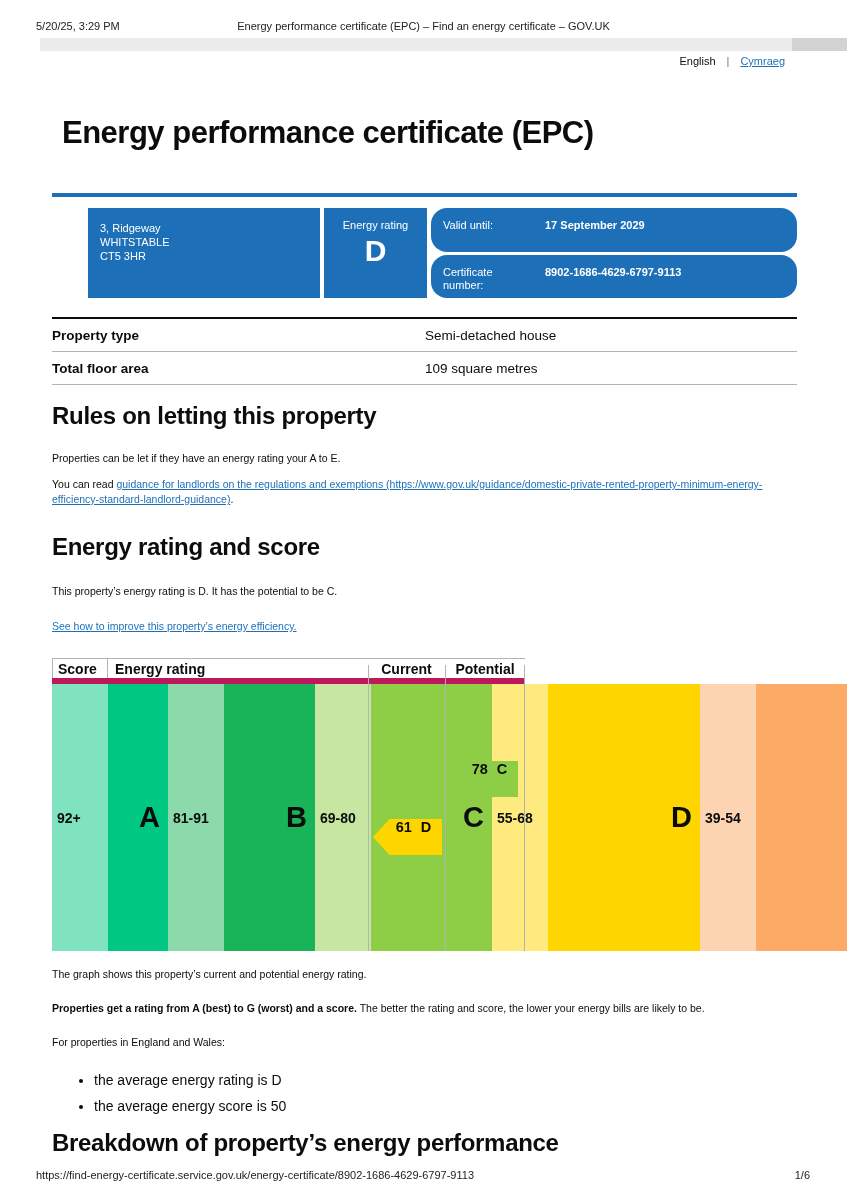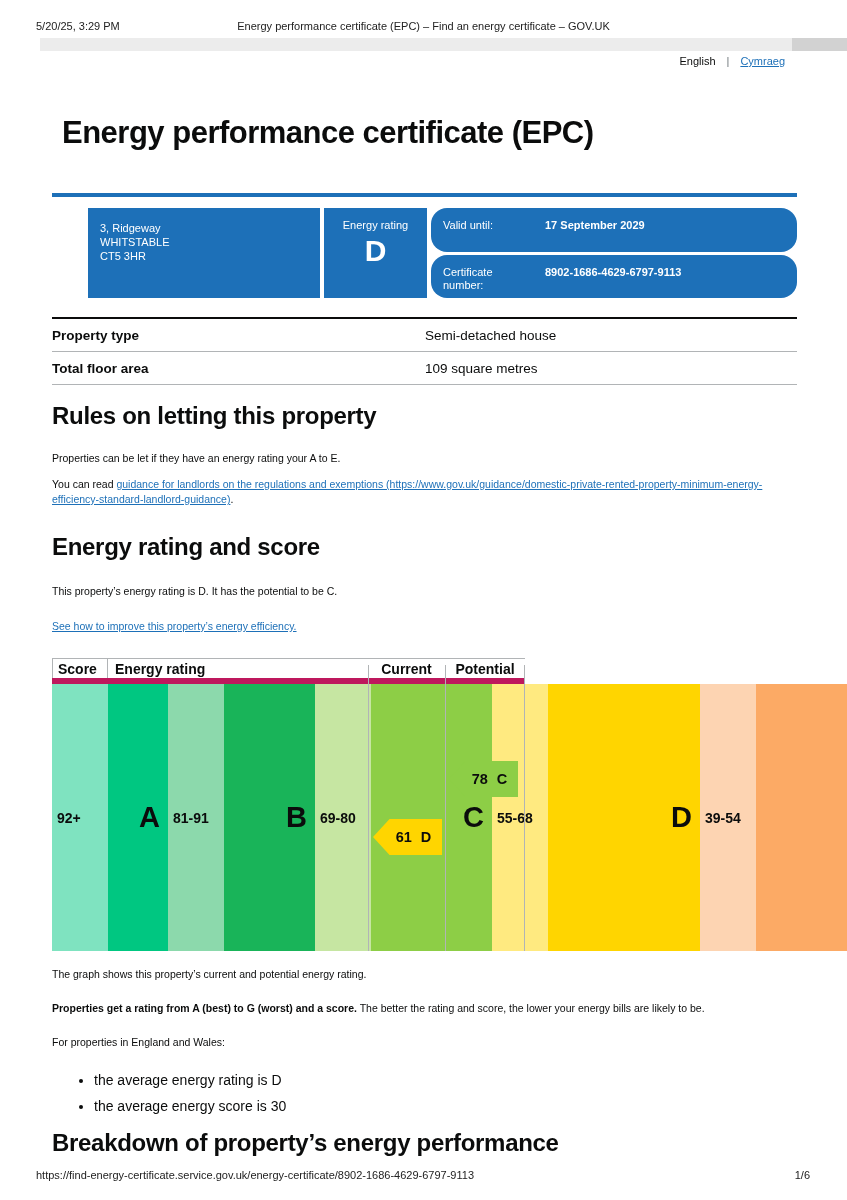--- a/index.html
+++ b/index.html
@@ -56,21 +56,21 @@
   .h-current { width:77px; justify-content:center; }
   .h-potential { flex:1; justify-content:center; }
   .epc-body { position:relative; height:267px; display:flex; flex-direction:row; }
   .epc-row { flex:1; display:flex; }
   .epc-score { width:56px; display:flex; align-items:center; padding-left:5px; font-weight:bold; font-size:14px; color:#0b0c0c; }
   .epc-bar { display:flex; align-items:center; justify-content:flex-end; padding-right:8px; font-weight:bold; font-size:29px; color:#0b0c0c; }
   .vline { position:absolute; top:-19px; width:1px; height:286px; background:#b1b4b6; }
   .v1 { left:316px; } .v2 { left:393px; } .v3 { left:472px; }
   .epc-arrow { position:absolute; width:69px; height:36px;
     clip-path:polygon(0 50%, 24% 0, 100% 0, 100% 100%, 24% 100%);
-    display:flex; align-items:center; justify-content:center; gap:9px;
+    display:flex; align-items:flex-start; justify-content:center; gap:9px;
     font-weight:bold; font-size:14.5px; padding-left:12px; color:#0b0c0c; }
   .arrow-current { left:321px;margin-top:20px; }
   .arrow-potential { left:397px; }
   
   .graph-para1 { top:967px; }
   .graph-para2 { top:1001px; }
   .graph-para3 { top:1035px; }
   .avg-list { position:absolute; left:86px; top:1064px; font-size:14px; line-height:17.5px; }
   .avg-list li { margin:8px; }
   .breakdown-heading { top:1129px; }
@@ -183,21 +183,21 @@
           <span>C</span>
       </div>
     </div>
   </div>
 
   <p class="para graph-para1">The graph shows this property’s current and potential energy rating.</p>
   <p class="para graph-para2"><span class="bold">Properties get a rating from A (best) to G (worst) and a score.</span><span> The better the rating and score, the lower your energy bills are likely to be.</span></p>
   <p class="para graph-para3">For properties in England and Wales:</p>
   <ul class="avg-list">
     <li>the average energy rating is D</li>
-    <li>the average energy score is 30</li>
+    <li>the average energy score is 50</li>
   </ul>
 
   <h2 class="h2 breakdown-heading">Breakdown of property’s energy performance</h2>
 
   <div class="footer-url">https://find-energy-certificate.service.gov.uk/energy-certificate/8902-1686-4629-6797-9113</div>
   <div class="footer-page">1/6</div>
 
 </div>
 
 </body></html>

